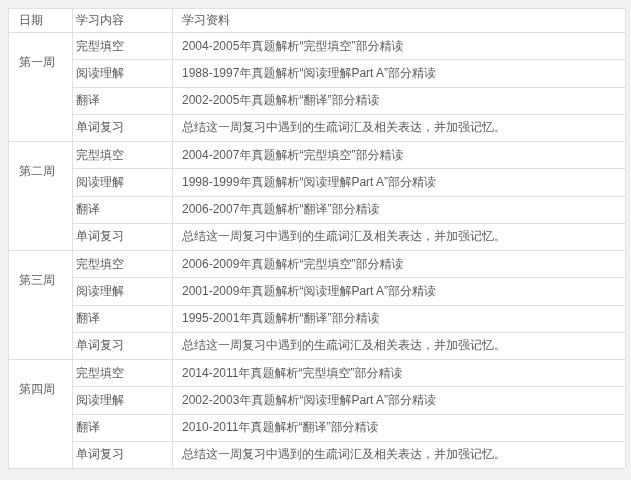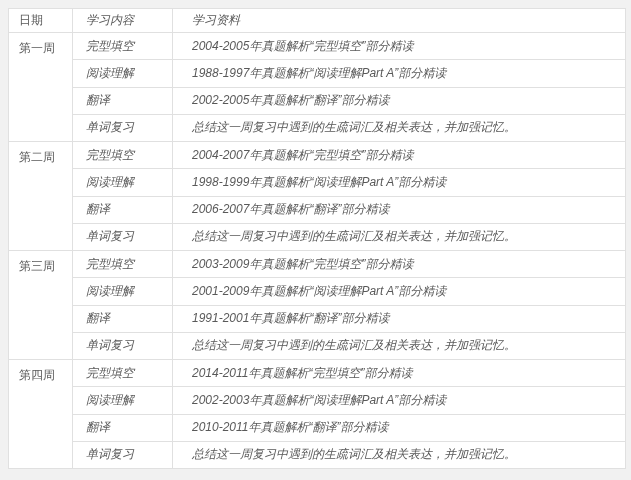--- a/index.html
+++ b/index.html
@@ -42,24 +42,24 @@
     text-align: left;
     vertical-align: middle;
     padding: 0 10px;
     white-space: nowrap;
     overflow: hidden;
   }
   thead tr { height: 24px; }
   tbody tr { height: 27.25px; }
   td.week-cell {
     vertical-align: top;
-    padding-top: 7px;
+    padding-top: 21px;
   }
-  th.col-content, td.content-cell { padding-left: 13px; font-style: italic; }
-  th.col-material, td.material-cell { padding-left: 19px; font-style: italic; }
+  th.col-content, td.content-cell { padding-left: 3px; }
+  th.col-material, td.material-cell { padding-left: 9px; }
 </style>
 </head>
 <body>
 
 <div class="page">
   <table class="schedule">
     <colgroup>
       <col class="c1">
       <col class="c2">
       <col class="c3">
@@ -102,29 +102,29 @@
           <td class="content-cell">翻译</td>
           <td class="material-cell">2006-2007年真题解析“翻译”部分精读</td>
         </tr>
         <tr>
           <td class="content-cell">单词复习</td>
           <td class="material-cell">总结这一周复习中遇到的生疏词汇及相关表达，并加强记忆。</td>
         </tr>
         <tr>
           <td class="week-cell" rowspan="4">第三周</td>
           <td class="content-cell">完型填空</td>
-          <td class="material-cell">2003-2009年真题解析“完型填空”部分精读</td>
+          <td class="material-cell">2006-2009年真题解析“完型填空”部分精读</td>
         </tr>
         <tr>
           <td class="content-cell">阅读理解</td>
           <td class="material-cell">2001-2009年真题解析“阅读理解Part A”部分精读</td>
         </tr>
         <tr>
           <td class="content-cell">翻译</td>
-          <td class="material-cell">1991-2001年真题解析“翻译”部分精读</td>
+          <td class="material-cell">1995-2001年真题解析“翻译”部分精读</td>
         </tr>
         <tr>
           <td class="content-cell">单词复习</td>
           <td class="material-cell">总结这一周复习中遇到的生疏词汇及相关表达，并加强记忆。</td>
         </tr>
         <tr>
           <td class="week-cell" rowspan="4">第四周</td>
           <td class="content-cell">完型填空</td>
           <td class="material-cell">2014-2011年真题解析“完型填空”部分精读</td>
         </tr>

